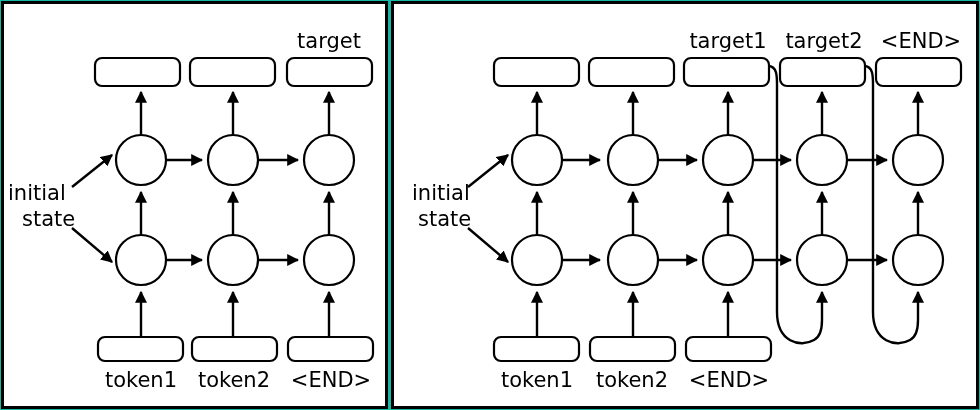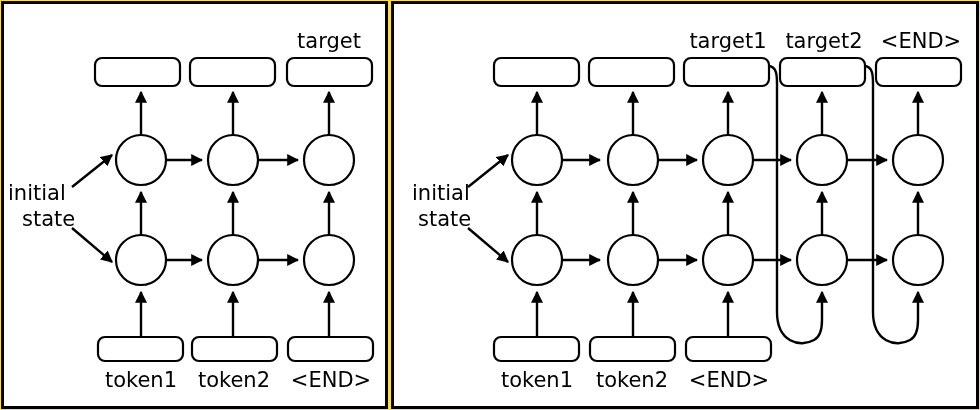--- a/index.html
+++ b/index.html
@@ -10,21 +10,21 @@
   body {
     width: 980px;
     height: 410px;
     font-family: "DejaVu Sans", sans-serif;
     overflow: hidden;
   }
   #diagram-root {
     position: relative;
     width: 980px;
     height: 410px;
-    background: #fde047;
+    background: #14b8a6;
   }
   svg.canvas {
     position: absolute;
     top: 0;
     left: 0;
     width: 980px;
     height: 410px;
     display: block;
   }
   text {

